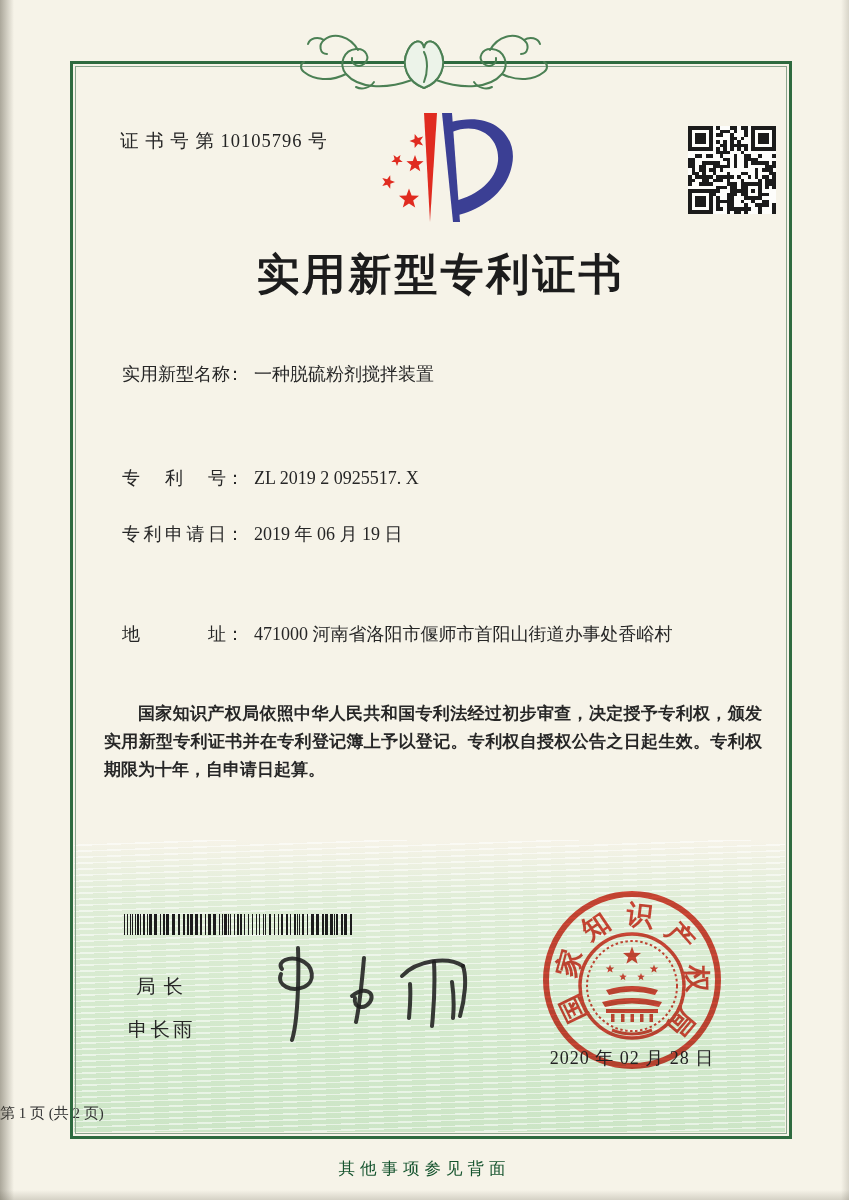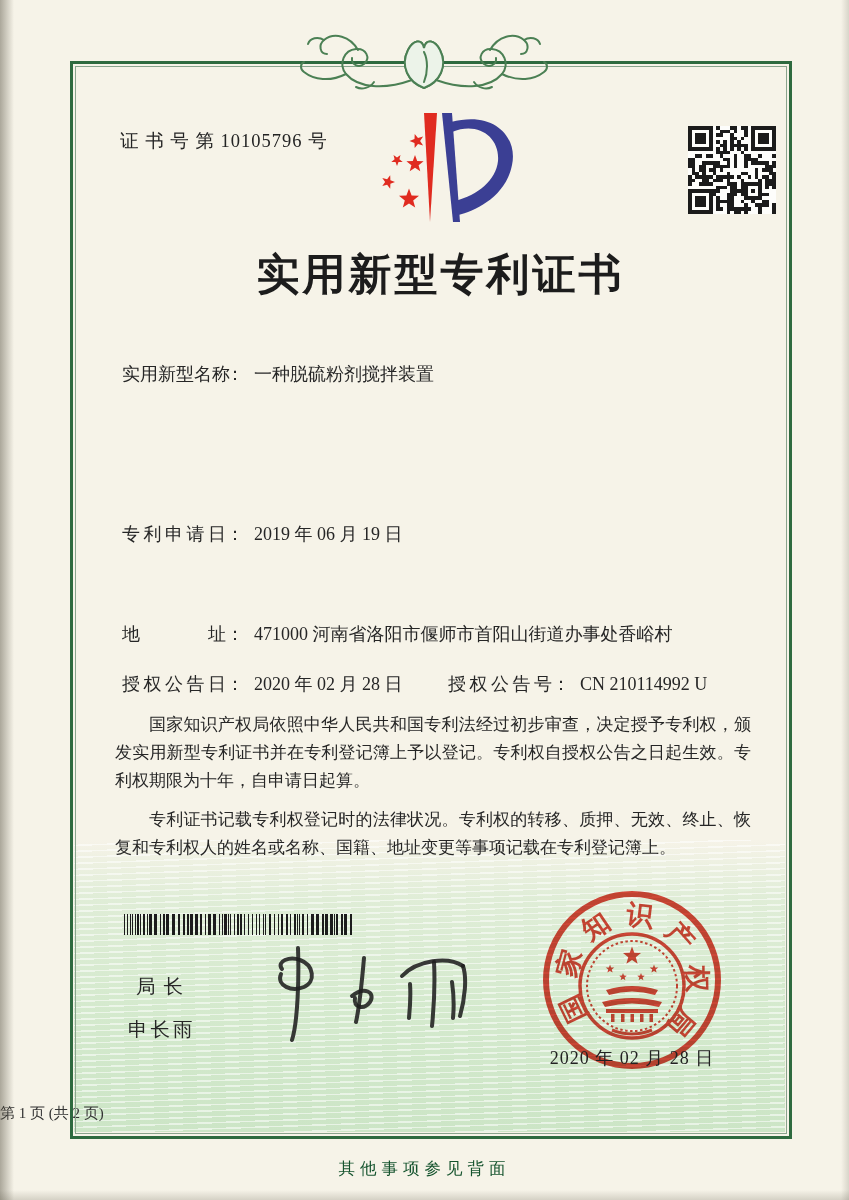--- a/index.html
+++ b/index.html
@@ -26,21 +26,21 @@
   .qr{left:688px;top:126px;width:88px;height:88px;z-index:3;}
   .title{left:0;right:0;top:246px;text-align:center;font-size:43px;font-weight:700;letter-spacing:3px;color:#1c1c1c;z-index:3;margin-left:32px;}
   
   .field-row{position:absolute;left:122px;font-size:18px;white-space:nowrap;z-index:3;}
   .field-label{display:inline-block;width:104px;text-align:justify;text-align-last:justify;}
   .field-colon{display:inline-block;}
   .field-value{display:inline-block;margin-left:10px;}
   .field-pair2{position:absolute;left:326px;top:0;}
   
   .body-text{left:104px;top:700px;width:658px;font-size:17px;line-height:28px;text-align:justify;z-index:3;}
-  .body-text p{margin:11px;text-indent:2em;}
+  .body-text p{margin:0;text-indent:2em;font-weight:bold;}
   
   .green-band{left:74px;top:840px;width:711px;height:292px;z-index:1;
     background:linear-gradient(to bottom,rgba(216,235,209,0) 0%,rgba(216,235,209,.75) 20%,#d5eace 55%,#cce5c6 100%);}
   .green-band::after{content:"";position:absolute;inset:0;
     background:repeating-linear-gradient(-2deg,rgba(255,255,255,0) 0 4.5px,rgba(255,255,255,.55) 4.5px 6px);}
   .barcode{left:124px;top:914px;width:230px;height:21px;z-index:3;}
   .director-title{left:136px;top:973px;font-size:19.5px;letter-spacing:8px;z-index:3;}
   .director-name{left:128px;top:1016px;font-size:19.5px;letter-spacing:3px;z-index:3;}
   .signature{left:252px;top:936px;width:230px;height:118px;z-index:3;}
   .signature path{stroke:#1f1f1f;stroke-width:4;fill:none;stroke-linecap:round;stroke-linejoin:round;opacity:.88;}
@@ -406,36 +406,32 @@
         <rect x="70.40" y="84.48" width="3.57" height="3.57"></rect>
         <rect x="84.48" y="84.48" width="3.57" height="3.57"></rect>
       </g>
   </svg>
 
   <div class="abs title">实用新型专利证书</div>
 
   <div class="field-row" style="top:362px">
     <span class="field-label">实用新型名称</span><span class="field-colon">：</span><span class="field-value">一种脱硫粉剂搅拌装置</span>
   </div>
+  <div class="field-row" style="top:466px">
+    <span class="field-label">专利号</span><span class="field-colon">：</span><span class="field-value">ZL 2019 2 0925517. X</span>
+  </div>
   <div class="field-row" style="top:522px">
     <span class="field-label">专利申请日</span><span class="field-colon">：</span><span class="field-value">2019 年 06 月 19 日</span>
   </div>
   <div class="field-row" style="top:622px">
     <span class="field-label">地址</span><span class="field-colon">：</span><span class="field-value">471000 河南省洛阳市偃师市首阳山街道办事处香峪村</span>
   </div>
-  <div class="field-row" style="top:672px">
-    <span class="field-label">授权公告日</span><span class="field-colon">：</span><span class="field-value">2020 年 02 月 28 日</span>
-    <span class="field-pair2">
-      <span class="field-label">授权公告号</span><span class="field-colon">：</span><span class="field-value">CN 210114992 U</span>
-    </span>
-  </div>
 
   <div class="abs body-text">
     <p>国家知识产权局依照中华人民共和国专利法经过初步审查，决定授予专利权，颁发实用新型专利证书并在专利登记簿上予以登记。专利权自授权公告之日起生效。专利权期限为十年，自申请日起算。</p>
-    <p>专利证书记载专利权登记时的法律状况。专利权的转移、质押、无效、终止、恢复和专利权人的姓名或名称、国籍、地址变更等事项记载在专利登记簿上。</p>
   </div>
 
   <svg class="abs barcode" viewBox="0 0 230 21" preserveAspectRatio="none" shape-rendering="crispEdges">
     <g id="barcode-bars" fill="#1c1c1c">
         <rect x="0" y="0" width="1" height="21"></rect>
         <rect x="3" y="0" width="1" height="21"></rect>
         <rect x="6" y="0" width="1" height="21"></rect>
         <rect x="8" y="0" width="1" height="21"></rect>
         <rect x="11" y="0" width="1" height="21"></rect>
         <rect x="13" y="0" width="2" height="21"></rect>

